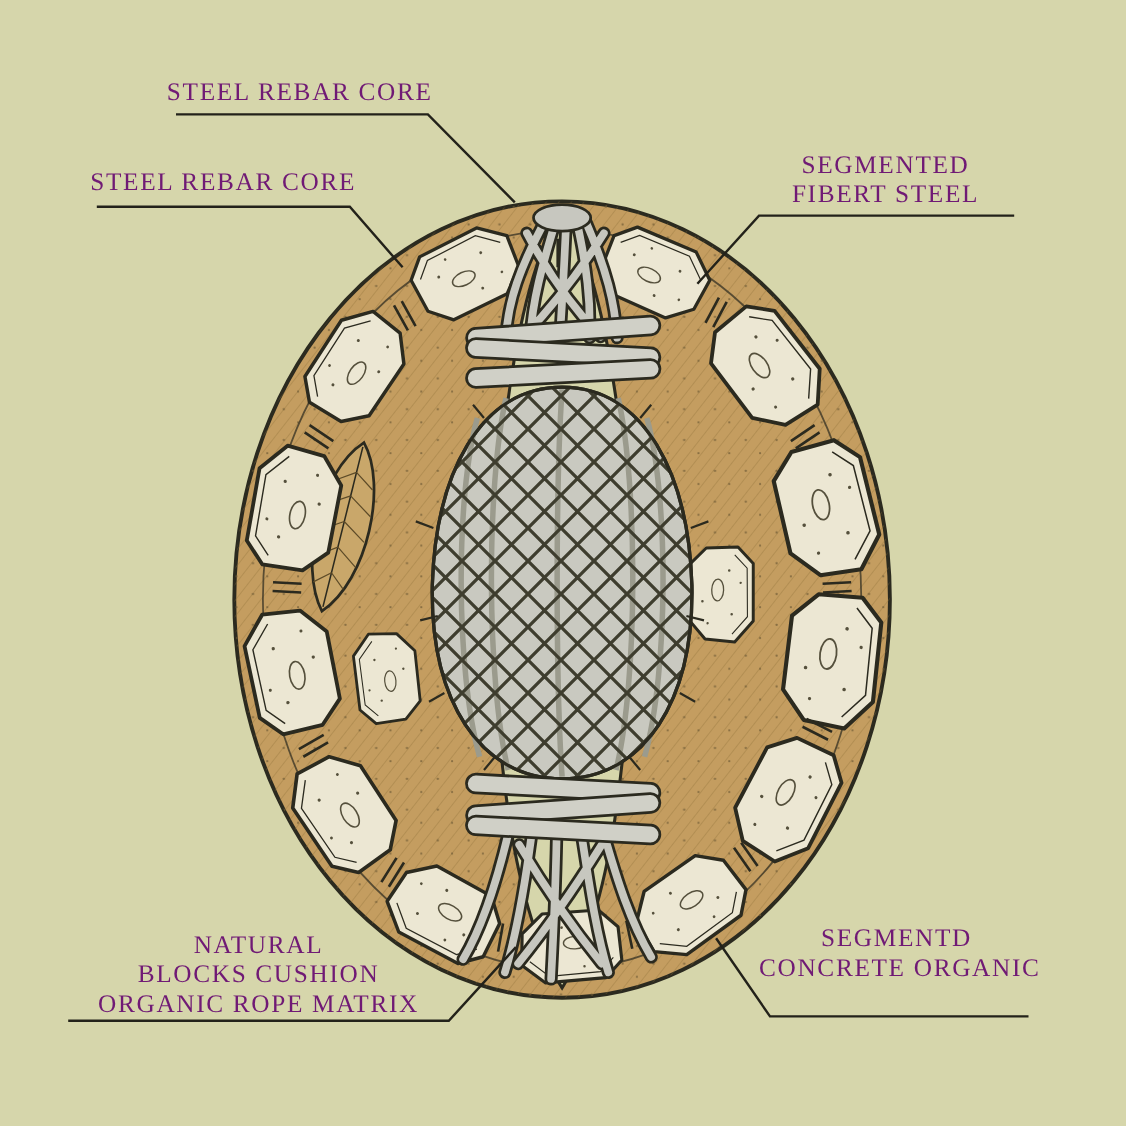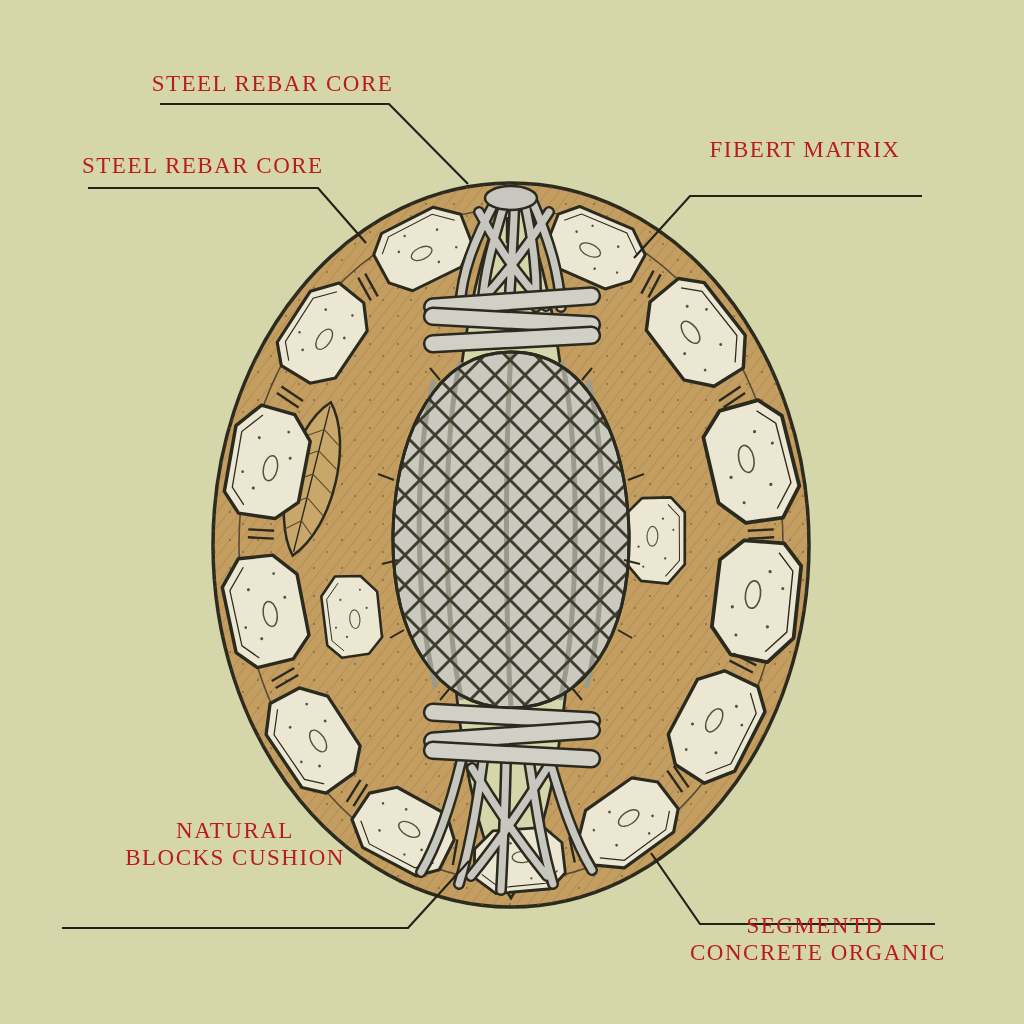--- a/index.html
+++ b/index.html
@@ -4,21 +4,21 @@
 <style>
   html,body{margin:0;padding:0;background:#d6d6ab;}
   .stage{
     position:relative;width:1024px;height:1024px;overflow:hidden;
     background:#d6d6ab;
     font-family:"Liberation Serif", serif;
   }
   .stage svg{position:absolute;left:0;top:0;}
   .lbl{
     position:absolute;
-    color:#b91c1c;
+    color:#701a75;
     font-size:23px;
     letter-spacing:1.5px;
     line-height:27px;
     text-align:center;
     white-space:nowrap;
   }
 </style>
 </head>
 <body>
 
@@ -167,26 +167,28 @@
 
   <div class="lbl" style="left:150px;top:70px;width:245px">
     <div>STEEL REBAR CORE</div>
   </div>
 
   <div class="lbl" style="left:82px;top:152px;width:240px">
     <div>STEEL REBAR CORE</div>
   </div>
 
   <div class="lbl" style="left:685px;top:136px;width:240px">
-    <div>FIBERT MATRIX</div>
+    <div>SEGMENTED</div>
+    <div>FIBERT STEEL</div>
   </div>
 
-  <div class="lbl" style="left:55px;top:817px;width:360px">
+  <div class="lbl" style="left:55px;top:845px;width:360px">
     <div>NATURAL</div>
     <div>BLOCKS CUSHION</div>
+    <div>ORGANIC ROPE MATRIX</div>
   </div>
 
-  <div class="lbl" style="left:690px;top:912px;width:250px">
+  <div class="lbl" style="left:690px;top:839px;width:250px">
     <div>SEGMENTD</div>
     <div>CONCRETE ORGANIC</div>
   </div>
 
 </div>
 
 </body></html>

